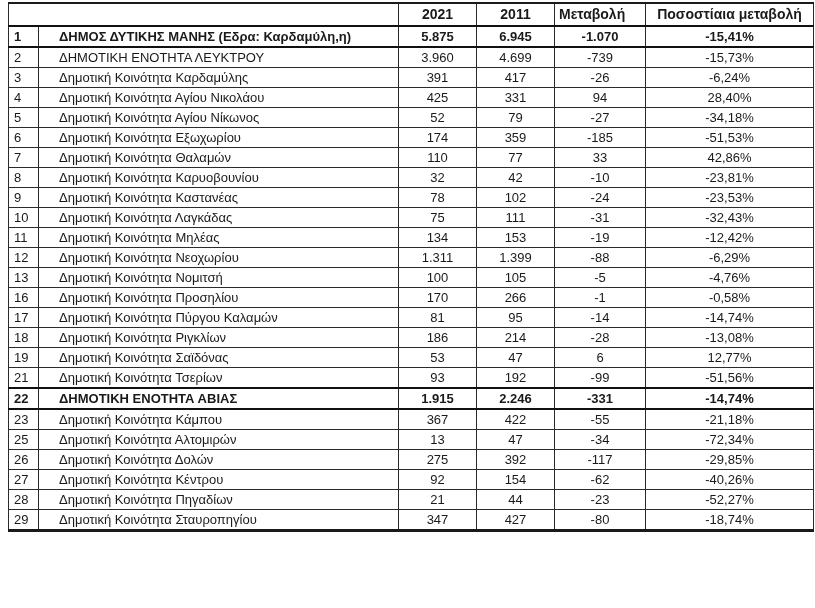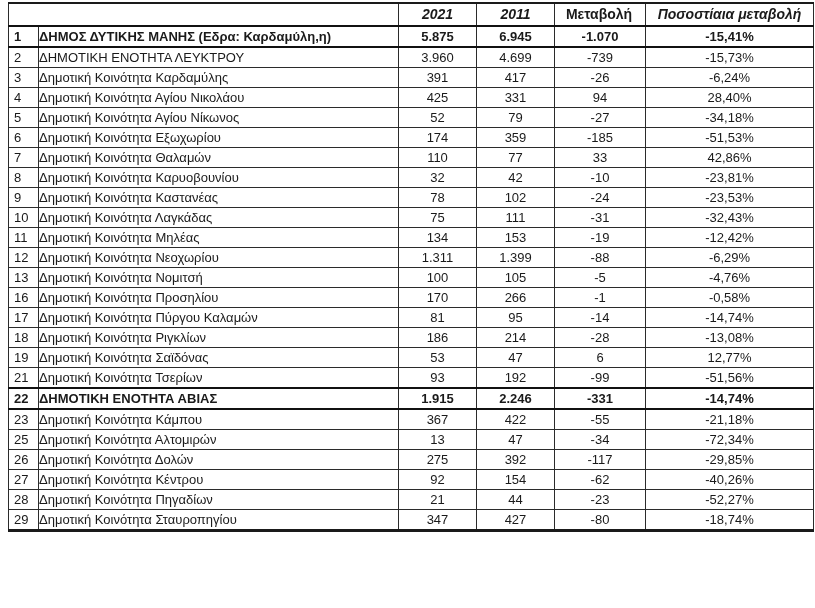--- a/index.html
+++ b/index.html
@@ -38,24 +38,24 @@
     box-sizing: border-box;
   }
   thead th {
     font-weight: bold;
     font-size: 14px;
     height: 21px;
     line-height: 21px;
     border-bottom: 1px solid #2b2b2b;
   }
   thead th.h-blank  { text-align: left; }
-  thead th.h-center { text-align: center; font-style: italic; }
-  thead th.h-right  { text-align: center; padding-right: 6px; }
+  thead th.h-center { text-align: center; }
+  thead th.h-right  { text-align: left; padding-right: 6px; }
   td.num  { text-align: left; padding-left: 5px; }
-  td.name { text-align: left; padding-left: 0; }
+  td.name { text-align: left; padding-left: 20px; }
   td.val  { text-align: center; }
   tr.bold-row td {
     font-weight: bold;
     border-top: 2px solid #111111;
     border-bottom: 2px solid #111111;
   }
   tbody tr:last-child td { border-bottom: 3px solid #1a1a1a; }
 </style>
 </head>
 <body>

